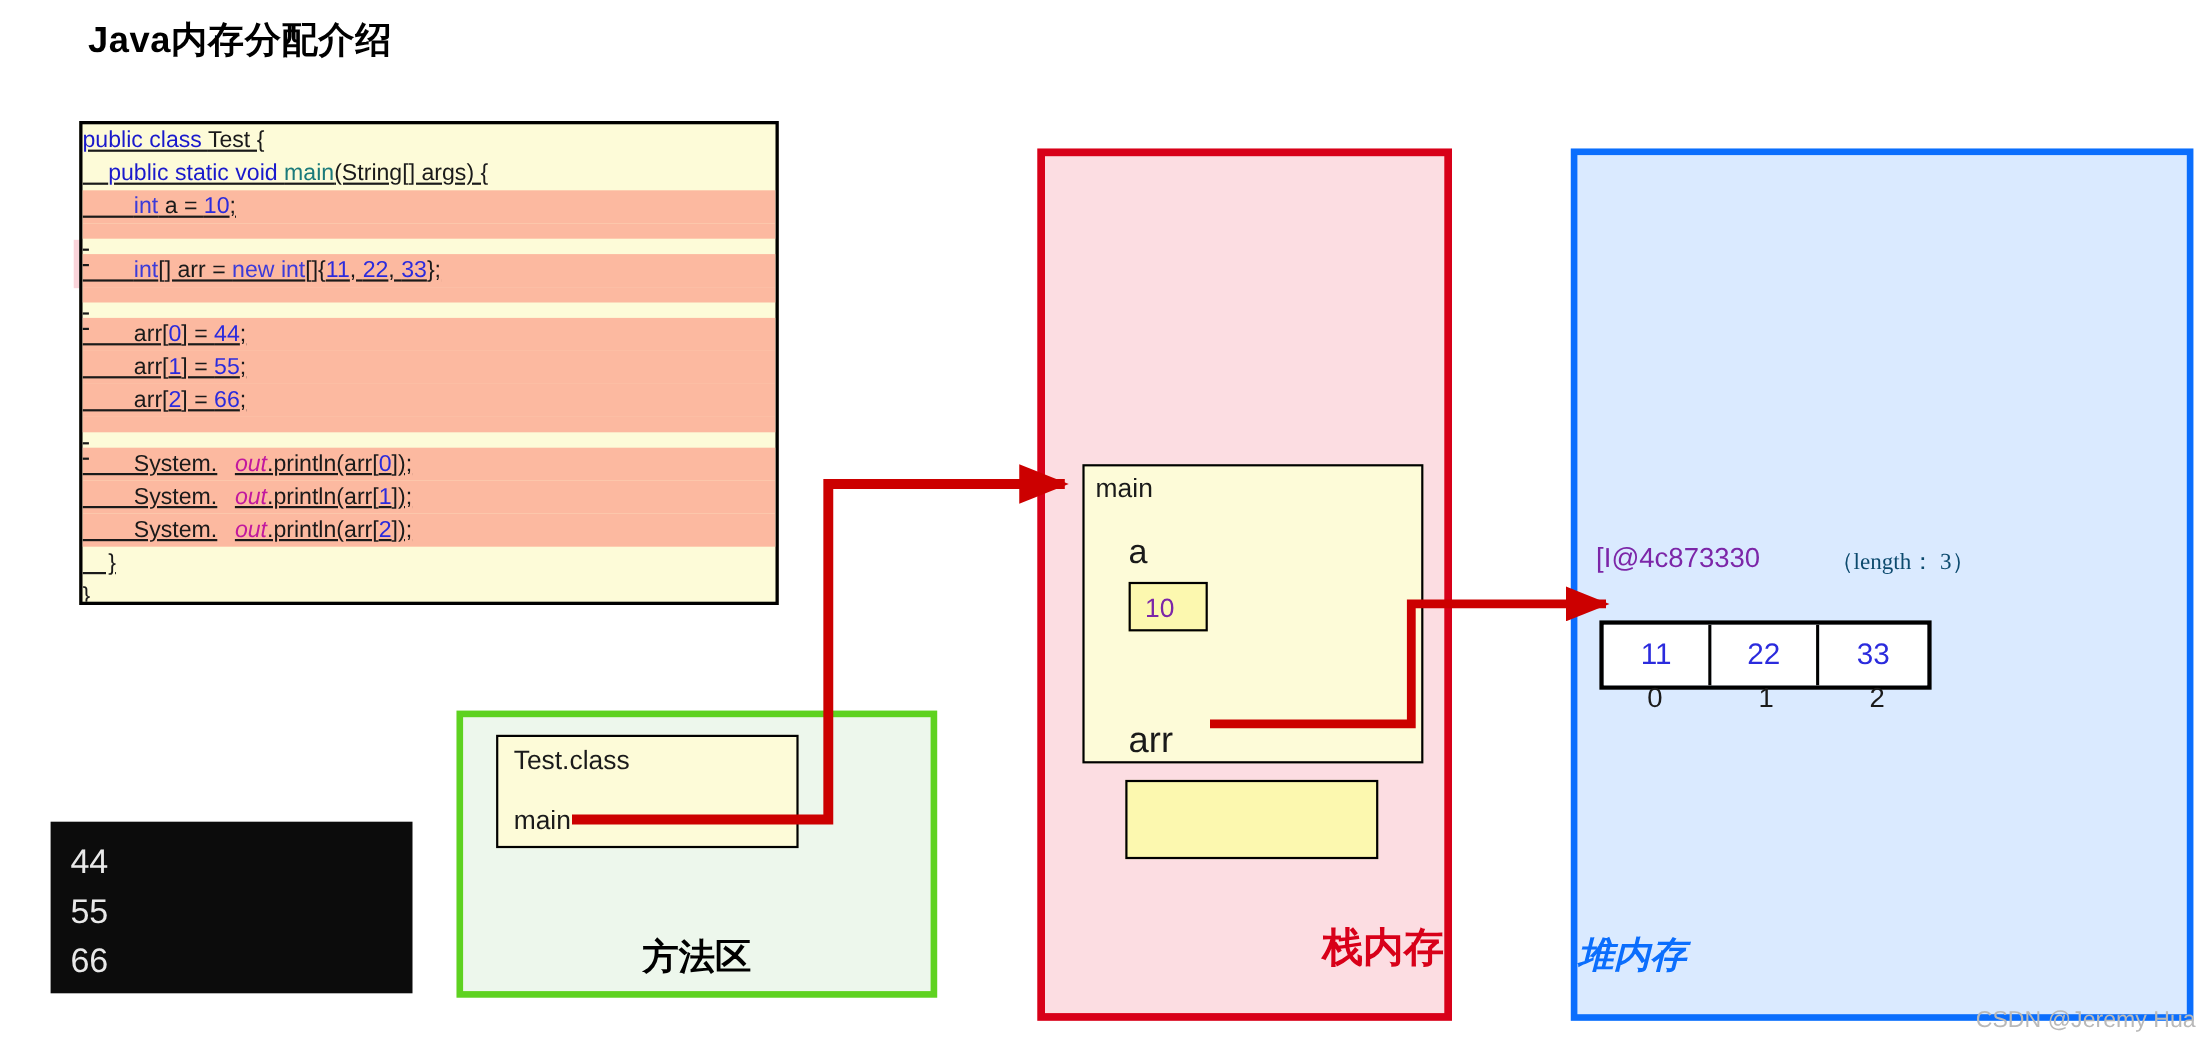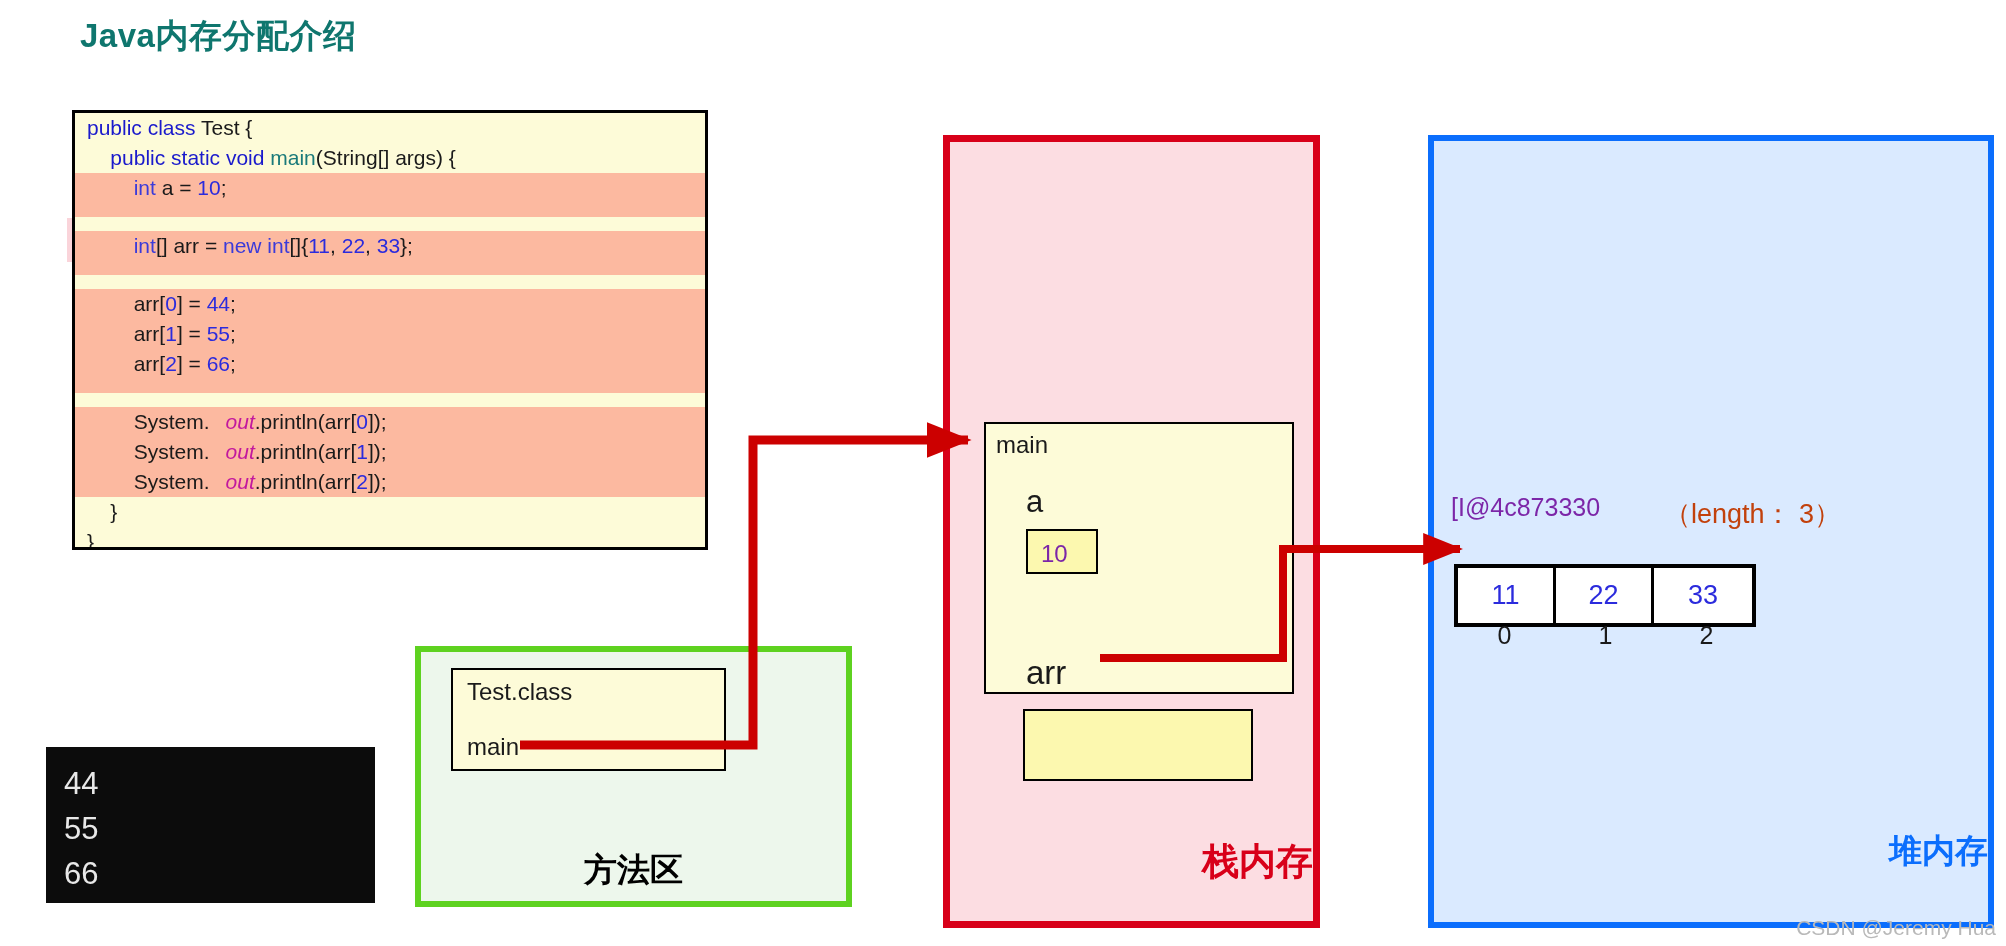--- a/index.html
+++ b/index.html
@@ -15,21 +15,21 @@
     font-family: "Liberation Sans", "DejaVu Sans", sans-serif;
   }
 
   
   #page-title {
     position: absolute;
     left: 80px;
     top: 14px;
     font-size: 33px;
     font-weight: bold;
-    color: #0f766e;
+    color: #000000;
     letter-spacing: 0.5px;
     white-space: nowrap;
   }
 
   
   #code-block {
     position: absolute;
     left: 72px;
     top: 110px;
     width: 636px;
@@ -38,22 +38,22 @@
     border: 3px solid #000000;
     box-sizing: border-box;
     font-size: 21px;
     color: #1a1a1a;
     overflow: hidden;
   }
   .code-line {
     height: 30px;
     line-height: 30px;
     white-space: pre;
-    padding-left: 12px;
-    box-sizing: border-box;
+    box-sizing: border-box;
+    text-decoration: underline;
   }
   .code-line.hl { background: #fcb9a0; }
   .code-line.blank { height: 14px; }
   .code-line.blank.hl { background: #fcb9a0; }
   .kw  { color: #1a1acc; }
   .kw2 { color: #3b3bd9; }
   .mth { color: #1a7a7a; }
   .num { color: #2b2bdd; }
   .out { color: #c2189e; font-style: italic; margin-left: 16px; }
   .idx { color: #2b2bdd; }
@@ -233,23 +233,24 @@
     width: 160px;
     font-size: 25px;
     line-height: 31px;
     color: #7c26a8;
     word-break: break-all;
   }
   #heap-length {
     position: absolute;
     left: 230px;
     top: 355px;
-    font-size: 27px;
-    color: #c2410c;
+    font-size: 21px;
+    color: #0c4a6e;
     white-space: nowrap;
+    font-family: Liberation Serif, serif;
   }
   #heap-array {
     position: absolute;
     left: 20px;
     top: 423px;
     display: flex;
     border: 4px solid #000000;
     box-sizing: border-box;
   }
   .array-cell {
@@ -275,25 +276,26 @@
   .array-index {
     width: 101px;
     text-align: center;
     font-size: 25px;
     color: #1a1a1a;
   }
   #heap-label {
     position: absolute;
     left: 0;
     right: 0;
-    bottom: 48px;
-    text-align: right;
+    bottom: 31px;
+    text-align: left;
     font-size: 33px;
     font-weight: bold;
     color: #0b6efd;
+    font-style: italic;
   }
 
   
   #arrow-layer {
     position: absolute;
     left: 0;
     top: 0;
     width: 2006px;
     height: 946px;
     pointer-events: none;

